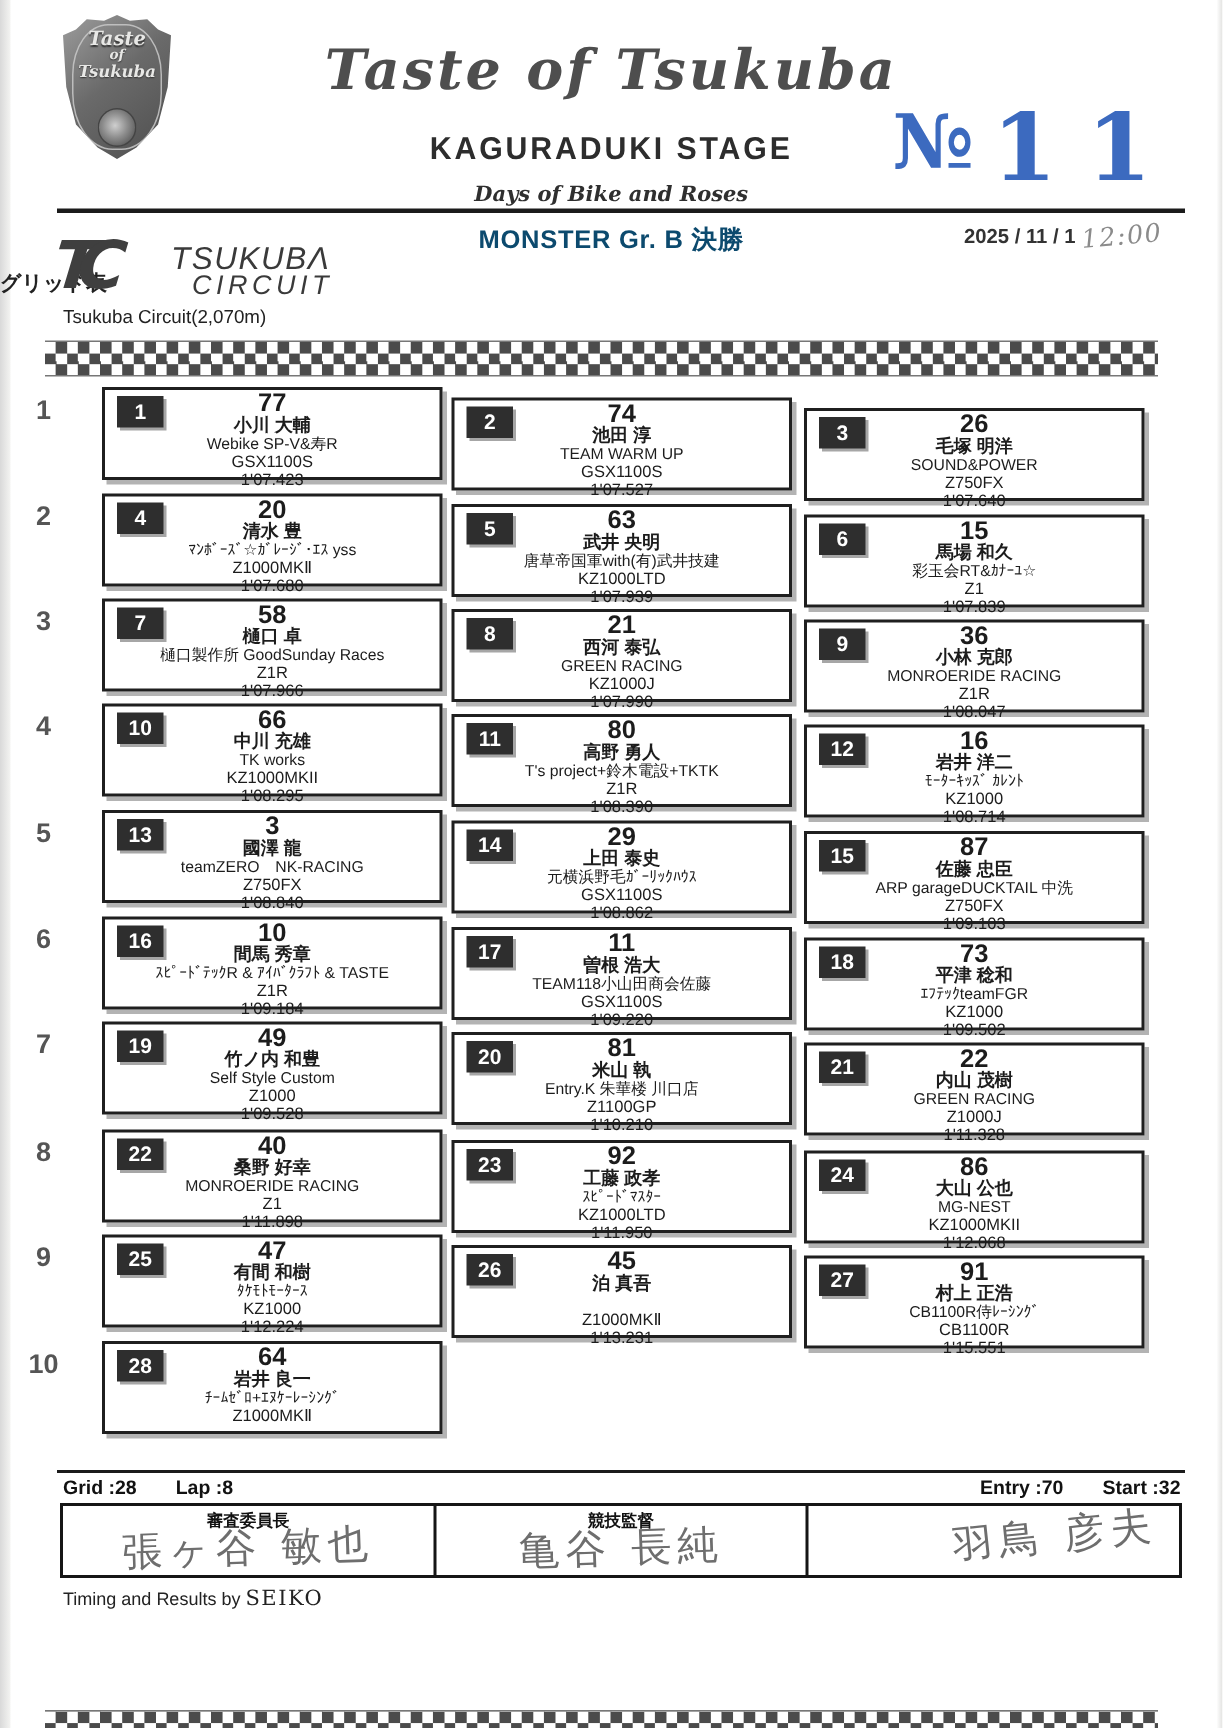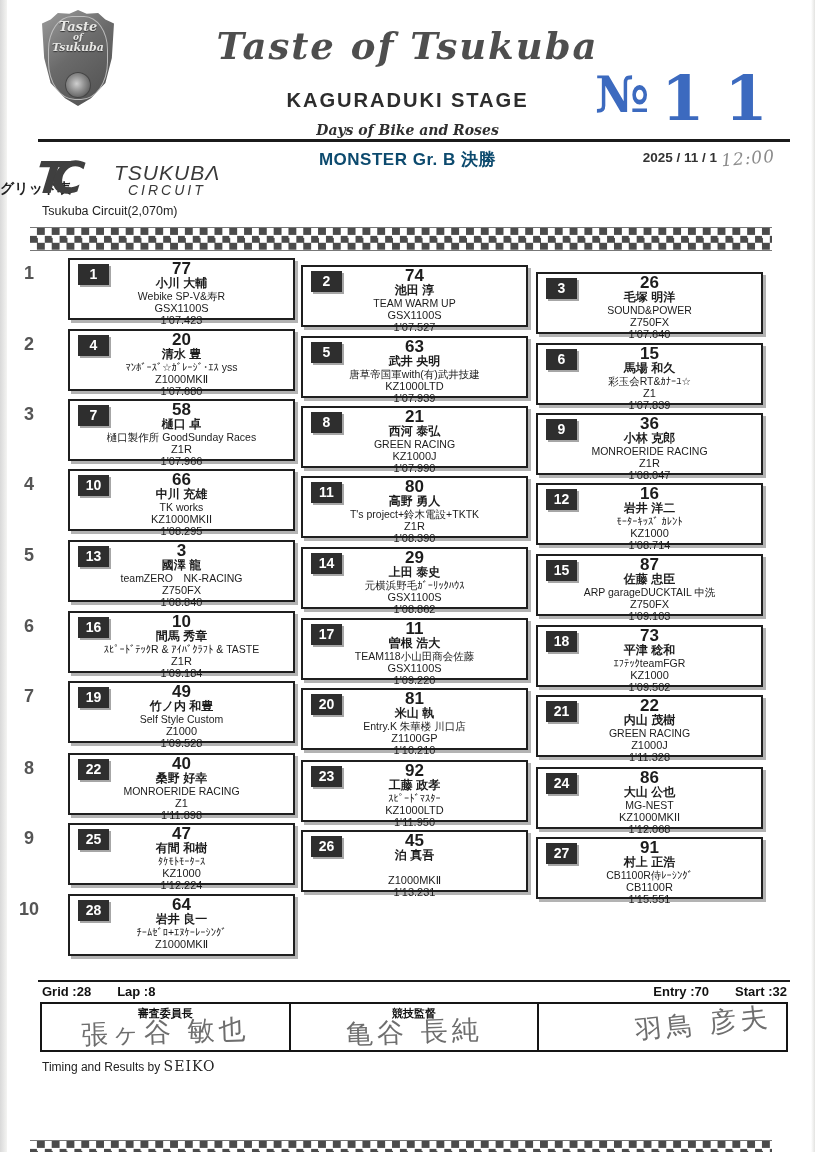--- a/index.html
+++ b/index.html
@@ -59,21 +59,21 @@
   }
   .sheet-type{position:absolute;left:0;top:180px;width:815px;text-align:left;font-size:14px;font-weight:bold;color:#222;}
 
   .tc-logo{position:absolute;left:36px;top:156px;width:230px;height:50px;}
   .tc-mark{
     font-family:"DejaVu Sans",sans-serif;font-weight:900;font-style:italic;font-size:44px;
     color:#3f3f3f;letter-spacing:-14px;line-height:44px;transform:skewX(-6deg);display:inline-block;
   }
   .tc-words{position:absolute;left:78px;top:6px;font-style:italic;font-weight:400;color:#3a3a3a;}
   .tc-tsukuba{font-size:21px;letter-spacing:1px;line-height:21px;}
-  .tc-circuit{font-size:14px;letter-spacing:3px;line-height:15px;margin-left:14px;}
+  .tc-circuit{font-size:18px;letter-spacing:3px;line-height:15px;margin-left:14px;}
   .circuit-length{position:absolute;left:42px;top:204px;font-size:12.5px;color:#222;}
 
   .checker{
     position:absolute;left:30px;width:742px;height:22px;
     background:repeating-conic-gradient(#4b4b4b 0% 25%,#ffffff 0% 50%);
     background-size:14.8px 14.8px;border-top:1px solid #777;border-bottom:1px solid #777;
   }
   .checker-top{top:227px;}
   .checker-bottom{top:1140px;}
 

